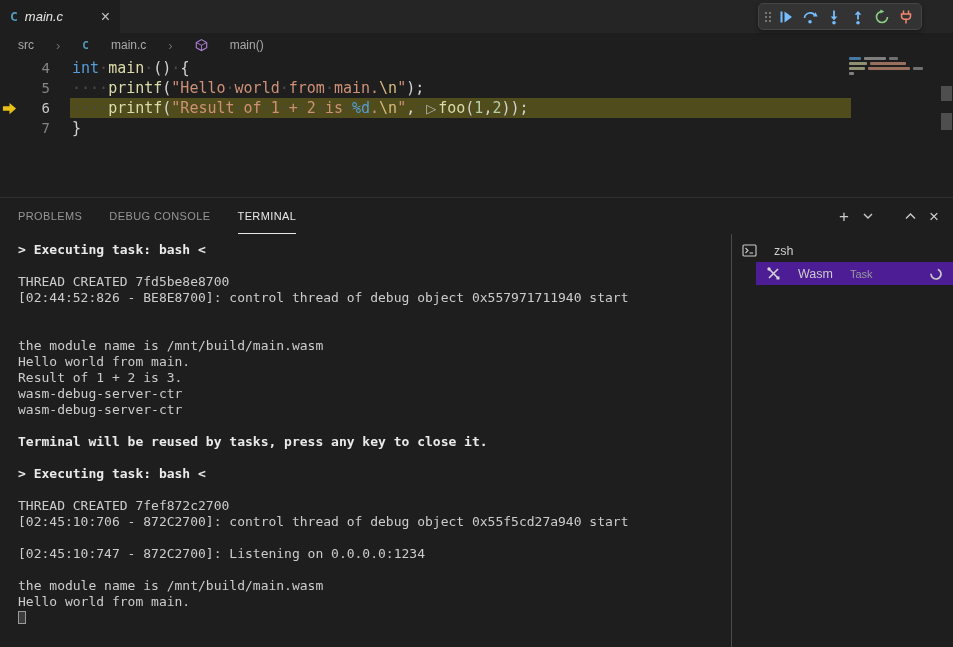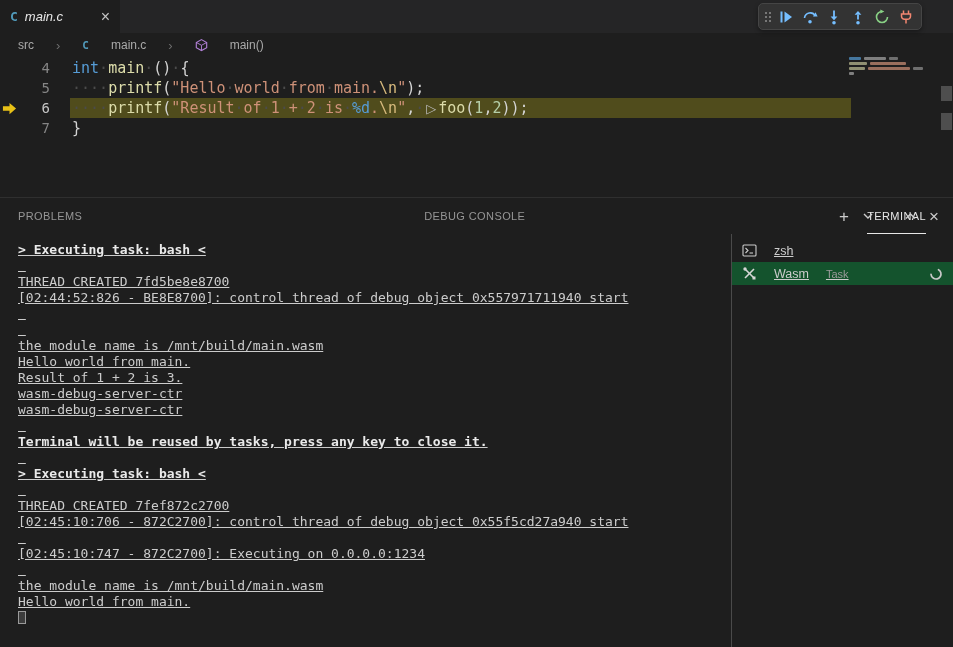--- a/index.html
+++ b/index.html
@@ -42,40 +42,40 @@
   .tok-dbg{color:#bdbdbd; font-family:"DejaVu Sans",sans-serif; font-size:13px; padding:0 2px; cursor:pointer;}
 
   
   .minimap { position:absolute; top:57px; right:14px; width:90px; }
   .mm-row { display:flex; gap:3px; height:3px; margin-bottom:2px; }
   .mm-bar { height:3px; border-radius:1px; }
   .scroll-mark { position:absolute; right:1px; width:11px; background:#4e4e4e; }
 
   
   .panel { position:absolute; top:197px; left:0; right:0; bottom:0; border-top:1px solid #2f2f2f; background:#1e1e1e; }
-  .panel-header { height:36px; position:relative; display:flex; align-items:center; padding-left:18px;justify-content:space-between; }
+  .panel-header { height:36px; position:relative; display:flex; align-items:center; padding-left:18px; }
   .panel-tab { margin-right:27px; font-size:11px; letter-spacing:.4px; color:#969696; height:100%;
                display:flex; align-items:center; border-bottom:1px solid transparent; cursor:pointer; }
   .panel-tab.active { color:#e7e7e7; border-bottom-color:#e7e7e7; }
   .panel-actions { position:absolute; right:12px; top:0; height:100%; display:flex; align-items:center; gap:10px; color:#cccccc; }
   .pa-btn { display:flex; align-items:center; justify-content:center; cursor:pointer; min-width:14px; }
   .pa-plus { font-size:17px; line-height:1; }
   .pa-close { font-size:17px; line-height:1; }
   .pa-gap { width:8px; }
 
-  .panel-body { position:absolute; top:36px; left:0; right:0; bottom:0; display:flex;text-decoration:underline; }
+  .panel-body { position:absolute; top:36px; left:0; right:0; bottom:0; display:flex; }
   .terminal-output { flex:1; padding:8px 0 0 18px; font-family:"DejaVu Sans Mono",monospace;
                      font-size:13px; line-height:16px; color:#cccccc; overflow:hidden; cursor:text; }
   .term-line { white-space:pre; height:16px; }
   .term-line.bold { font-weight:700; color:#eaeaea; }
   .term-cursor { display:inline-block; width:8px; height:13px; border:1px solid #9a9a9a; background:#3c3c3c; vertical-align:-2px; }
 
   .terminal-sidebar { width:222px; border-left:1px solid #4a4a4a; padding-top:5px; font-size:12.5px; }
   .term-row { height:23px; display:flex; align-items:center; gap:17px; padding:0 10px; color:#cccccc; cursor:pointer; }
-  .term-row.selected { background:#14532d; }
+  .term-row.selected { background:#4c1d95;margin-left:24px; }
   .term-row-desc { color:#9a9a9a; font-size:11px; }
   .term-row .spin { margin-left:auto; }
 </style>
 </head>
 <body>
 
 <div class="tabbar">
   <div class="tab">
     <span class="tab-file-icon">C</span>
     <span class="tab-label">main.c</span>
@@ -243,21 +243,21 @@
         <div class="term-line">wasm-debug-server-ctr</div>
         <div class="term-line">wasm-debug-server-ctr</div>
         <div class="term-line">&nbsp;</div>
         <div class="term-line bold">Terminal will be reused by tasks, press any key to close it.</div>
         <div class="term-line">&nbsp;</div>
         <div class="term-line bold">&gt; Executing task: bash &lt;</div>
         <div class="term-line">&nbsp;</div>
         <div class="term-line">THREAD CREATED 7fef872c2700</div>
         <div class="term-line">[02:45:10:706 - 872C2700]: control thread of debug object 0x55f5cd27a940 start</div>
         <div class="term-line">&nbsp;</div>
-        <div class="term-line">[02:45:10:747 - 872C2700]: Executing on 0.0.0.0:1234</div>
+        <div class="term-line">[02:45:10:747 - 872C2700]: Listening on 0.0.0.0:1234</div>
         <div class="term-line">&nbsp;</div>
         <div class="term-line">the module name is /mnt/build/main.wasm</div>
         <div class="term-line">Hello world from main.</div>
         <div class="term-line"><span class="term-cursor"></span></div>
       </div>
 
     <div class="terminal-sidebar">
       <div class="term-row">
         <span style="display:flex;">
           <svg width="15" height="15" viewBox="0 0 15 15">

